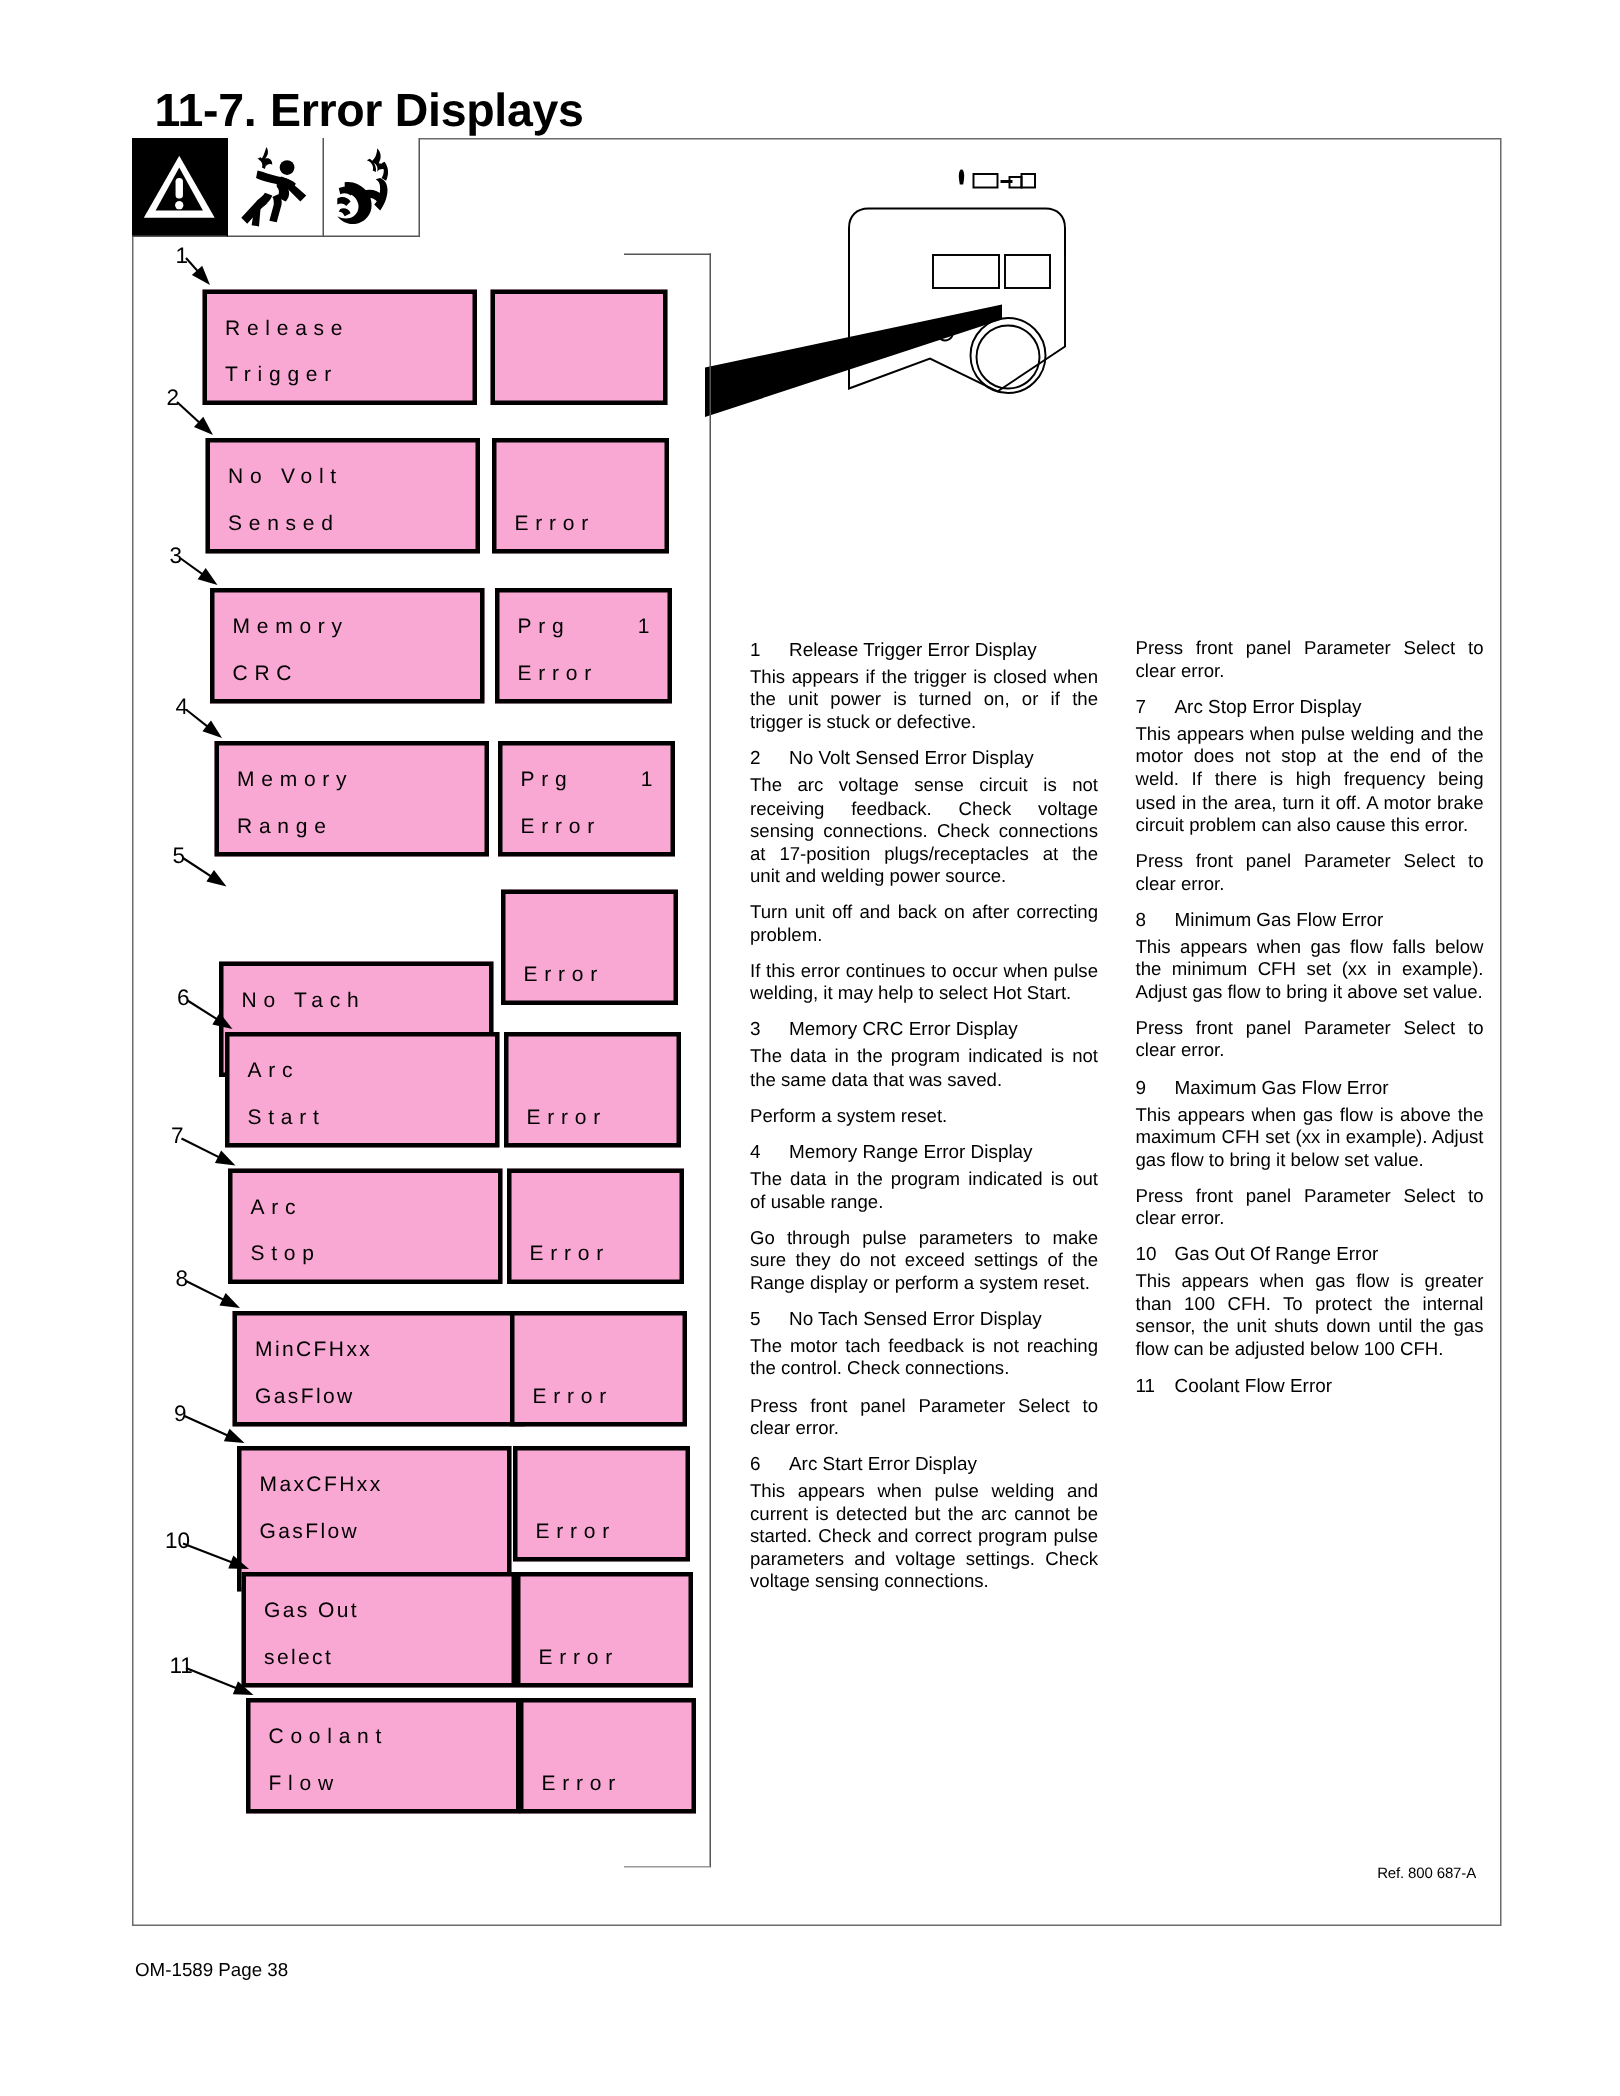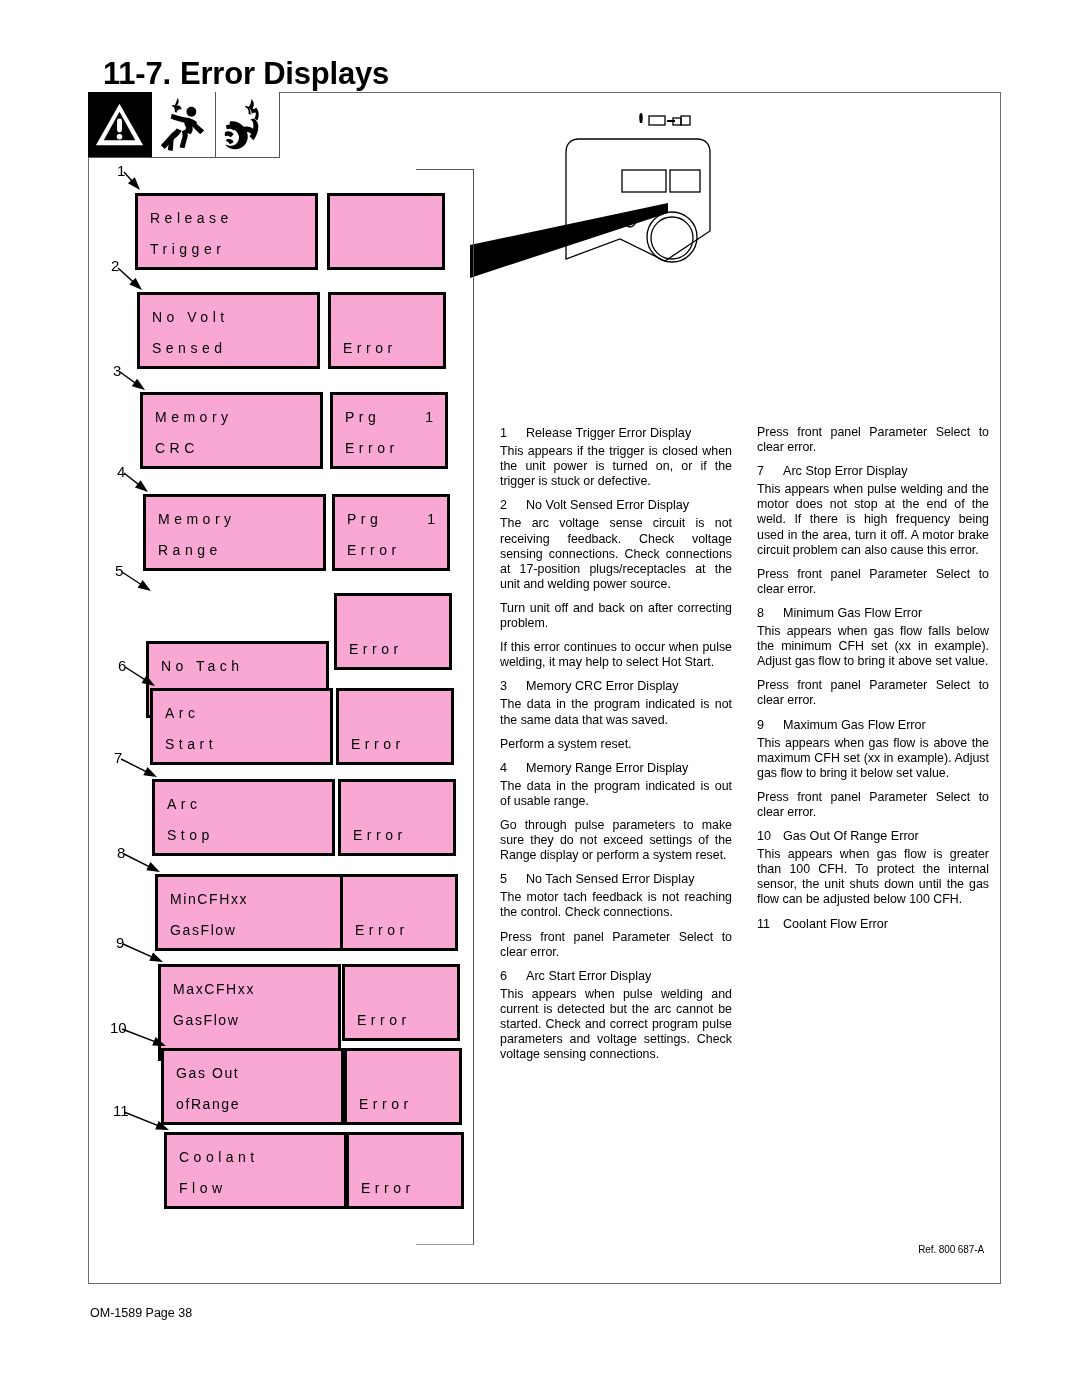--- a/index.html
+++ b/index.html
@@ -360,21 +360,21 @@
       <div class="line"></div>
       <div class="line">Error</div>
     </div>
     <div class="callout-num" style="left: 110px; top: 1020px;">10</div>
     <svg class="callout-line" width="64" height="37" style="left: 112px; top: 1019px;">
       <line x1="10" y1="10" x2="49.336009327972015" y2="25.19800360398919" stroke="#000" stroke-width="1.4"></line>
       <polygon points="54,27 40.215787568397296,26.605680788637635 43.53146093705718,18.023937952106145" fill="#000"></polygon>
     </svg>
     <div class="lcd tight" style="left: 161px; top: 1048px; width: 183px; height: 77px;">
       <div class="line">Gas Out</div>
-      <div class="line">ofRange</div>
+      <div class="line">select</div>
     </div>
     <div class="lcd" style="left: 344px; top: 1048px; width: 118px; height: 77px;">
       <div class="line"></div>
       <div class="line">Error</div>
     </div>
     <div class="callout-num" style="left: 113px; top: 1103px;">11</div>
     <svg class="callout-line" width="65" height="38" style="left: 114px; top: 1102px;">
       <line x1="10" y1="10" x2="50.357616545573705" y2="26.14304661822948" stroke="#000" stroke-width="1.4"></line>
       <polygon points="55,28 41.221405907262756,27.44291398546884 44.63820012972051,18.90092842932446" fill="#000"></polygon>
     </svg>

